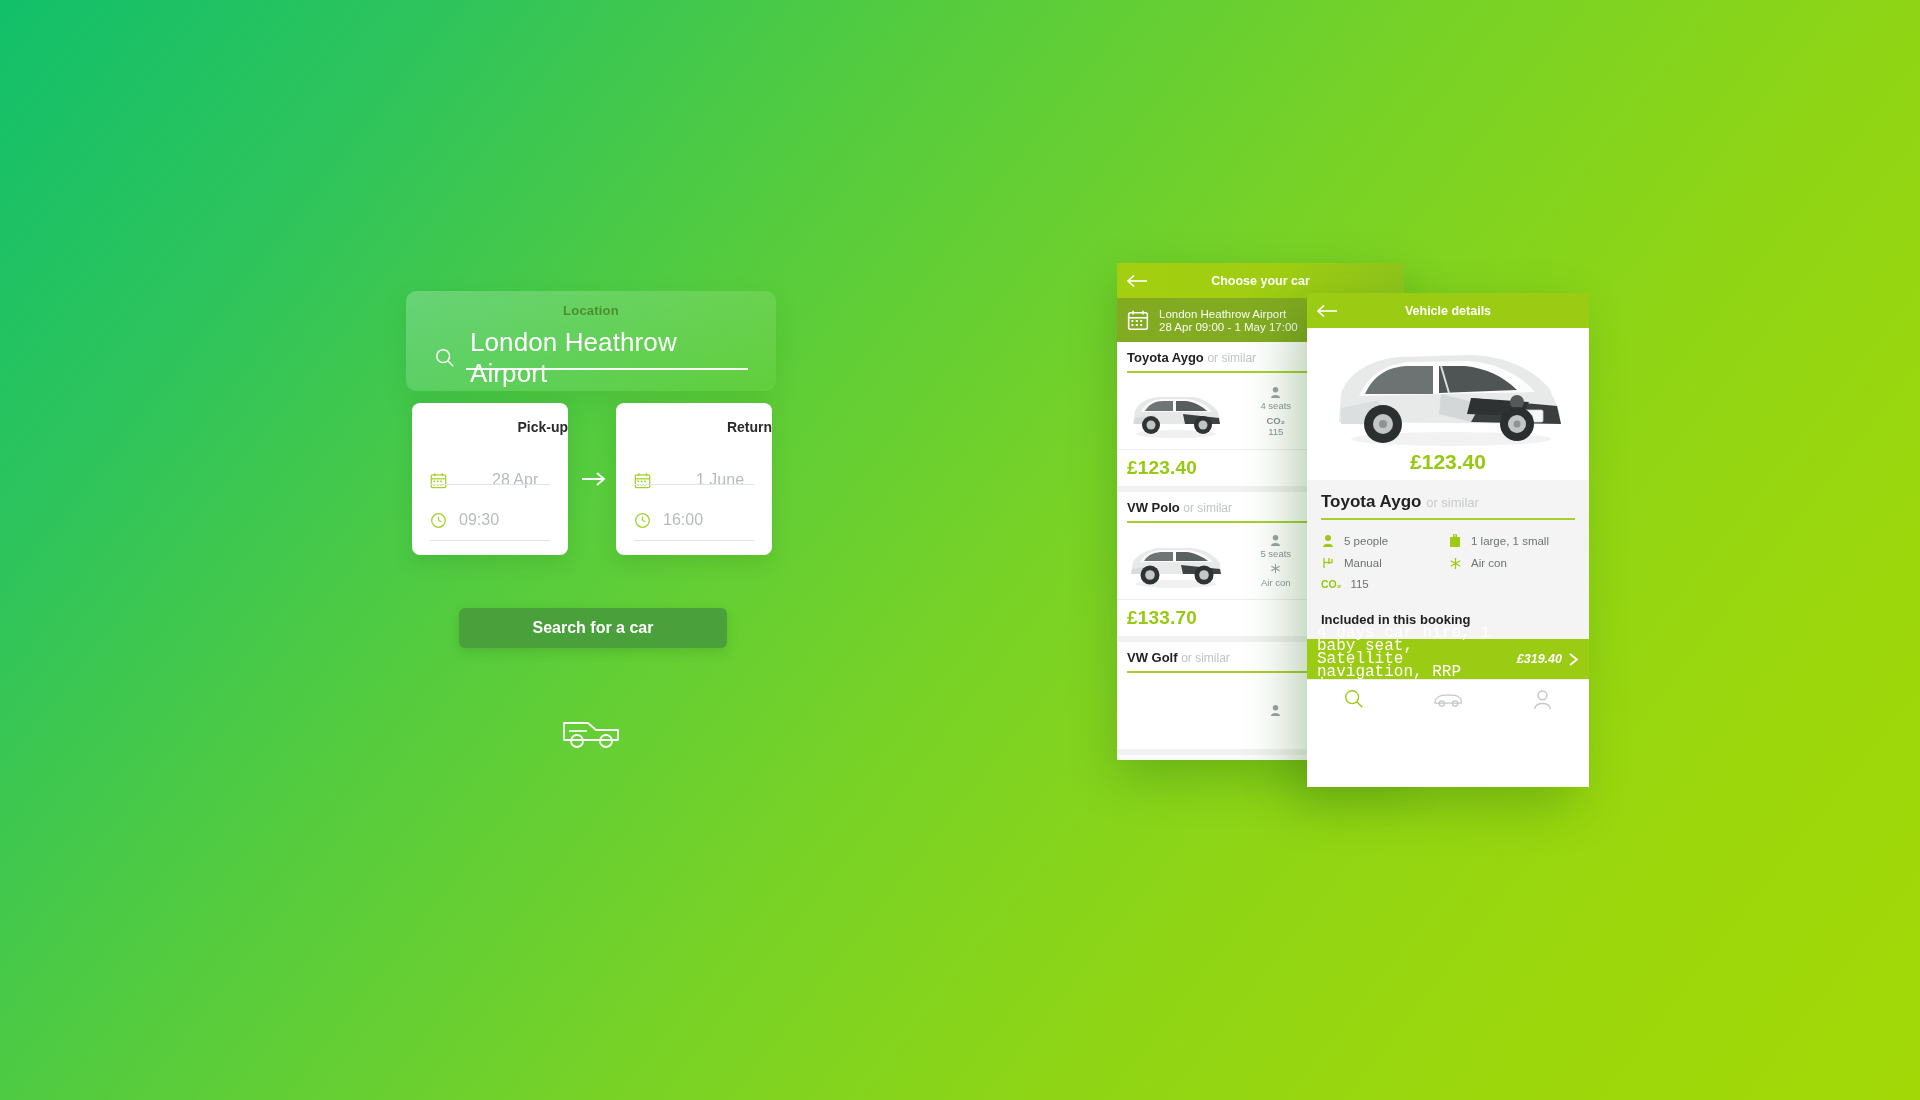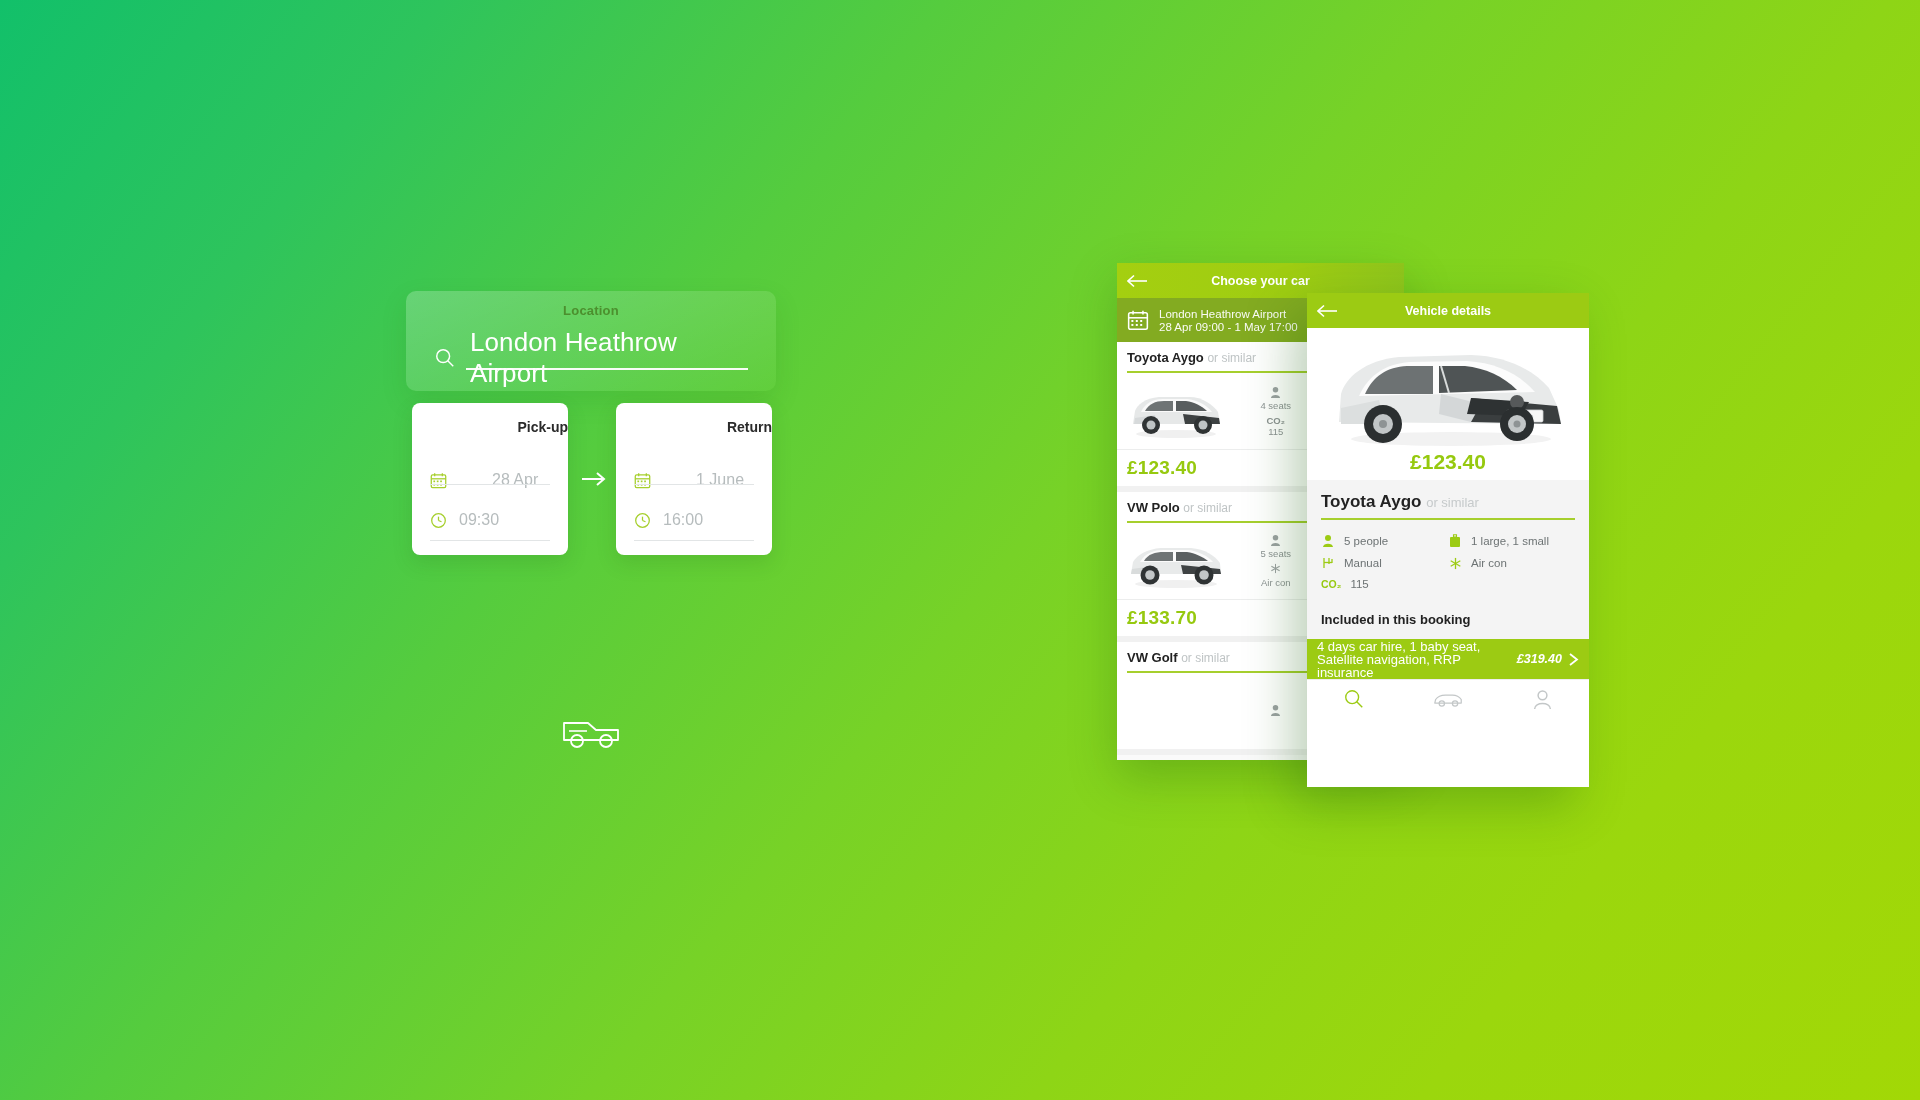--- a/index.html
+++ b/index.html
@@ -105,21 +105,21 @@
   .detail-body{background:#f4f4f4;padding:0 14px;}
   .det-name{padding-top:12px;font-size:17px;font-weight:bold;color:#222;}
   .det-name .sim{color:#c6cacb;font-weight:normal;font-size:13px;}
   .det-rule{height:2px;background:#a6cf2d;margin-top:6px;}
   .det-specs{display:flex;flex-wrap:wrap;padding-top:10px;}
   .det-spec{width:50%;display:flex;align-items:center;gap:9px;font-size:11.5px;color:#6d7374;padding:4px 0;}
   .det-spec .dsi{width:14px;height:14px;flex:0 0 14px;display:flex;align-items:center;justify-content:center;}
   .co2mark{color:#96c90f;font-weight:bold;font-size:10.5px;}
   .included{font-size:13px;font-weight:bold;color:#222;padding:18px 0 12px 0;}
   .cta{background:#9ccb13;height:40px;display:flex;align-items:center;padding:0 10px;}
-  .cta-text{flex:1;color:#fff;font-size:13px;line-height:13px;}
+  .cta-text{flex:1;color:#fff;font-size:16px;line-height:13px;font-family:Liberation Mono, monospace;}
   .cta-price{color:#fff;font-size:12.5px;font-weight:bold;margin-right:6px;font-style:italic;}
   .chev{width:11px;height:15px;}
 </style>
 </head>
 <body>
 
 <div class="stage">
 
   <div class="search-panel">
     <div class="loc-label">Location</div>
@@ -196,20 +196,21 @@
           <circle cx="10" cy="10" r="8" fill="none" stroke="#a6cf2d" stroke-width="1.5"></circle>
           <line x1="10" y1="10" x2="10" y2="5.5" stroke="#a6cf2d" stroke-width="1.5"></line>
           <line x1="10" y1="10" x2="13.5" y2="11.5" stroke="#a6cf2d" stroke-width="1.5"></line>
         </svg>
         <span class="field-val">16:00</span>
       </div>
       <div class="field-line l2"></div>
     </div>
   </div>
 
+  <button class="search-btn">Search for a car</button>
 
   <svg class="car-outline" viewBox="0 0 62 40">
     <path d="M4 26 L4 13 L28 13 L36 20 L58 20 L58 30 L4 30 Z" fill="none" stroke="#ffffff" stroke-width="1.8" stroke-linejoin="round"></path>
     <line x1="9" y1="21" x2="27" y2="21" stroke="#ffffff" stroke-width="1.6"></line>
     <circle cx="17" cy="31" r="6" fill="none" stroke="#ffffff" stroke-width="1.8"></circle>
     <circle cx="46" cy="31" r="6" fill="none" stroke="#ffffff" stroke-width="1.8"></circle>
   </svg>
 
   <div class="phone mid">
     <div class="ph-header mid-h">

